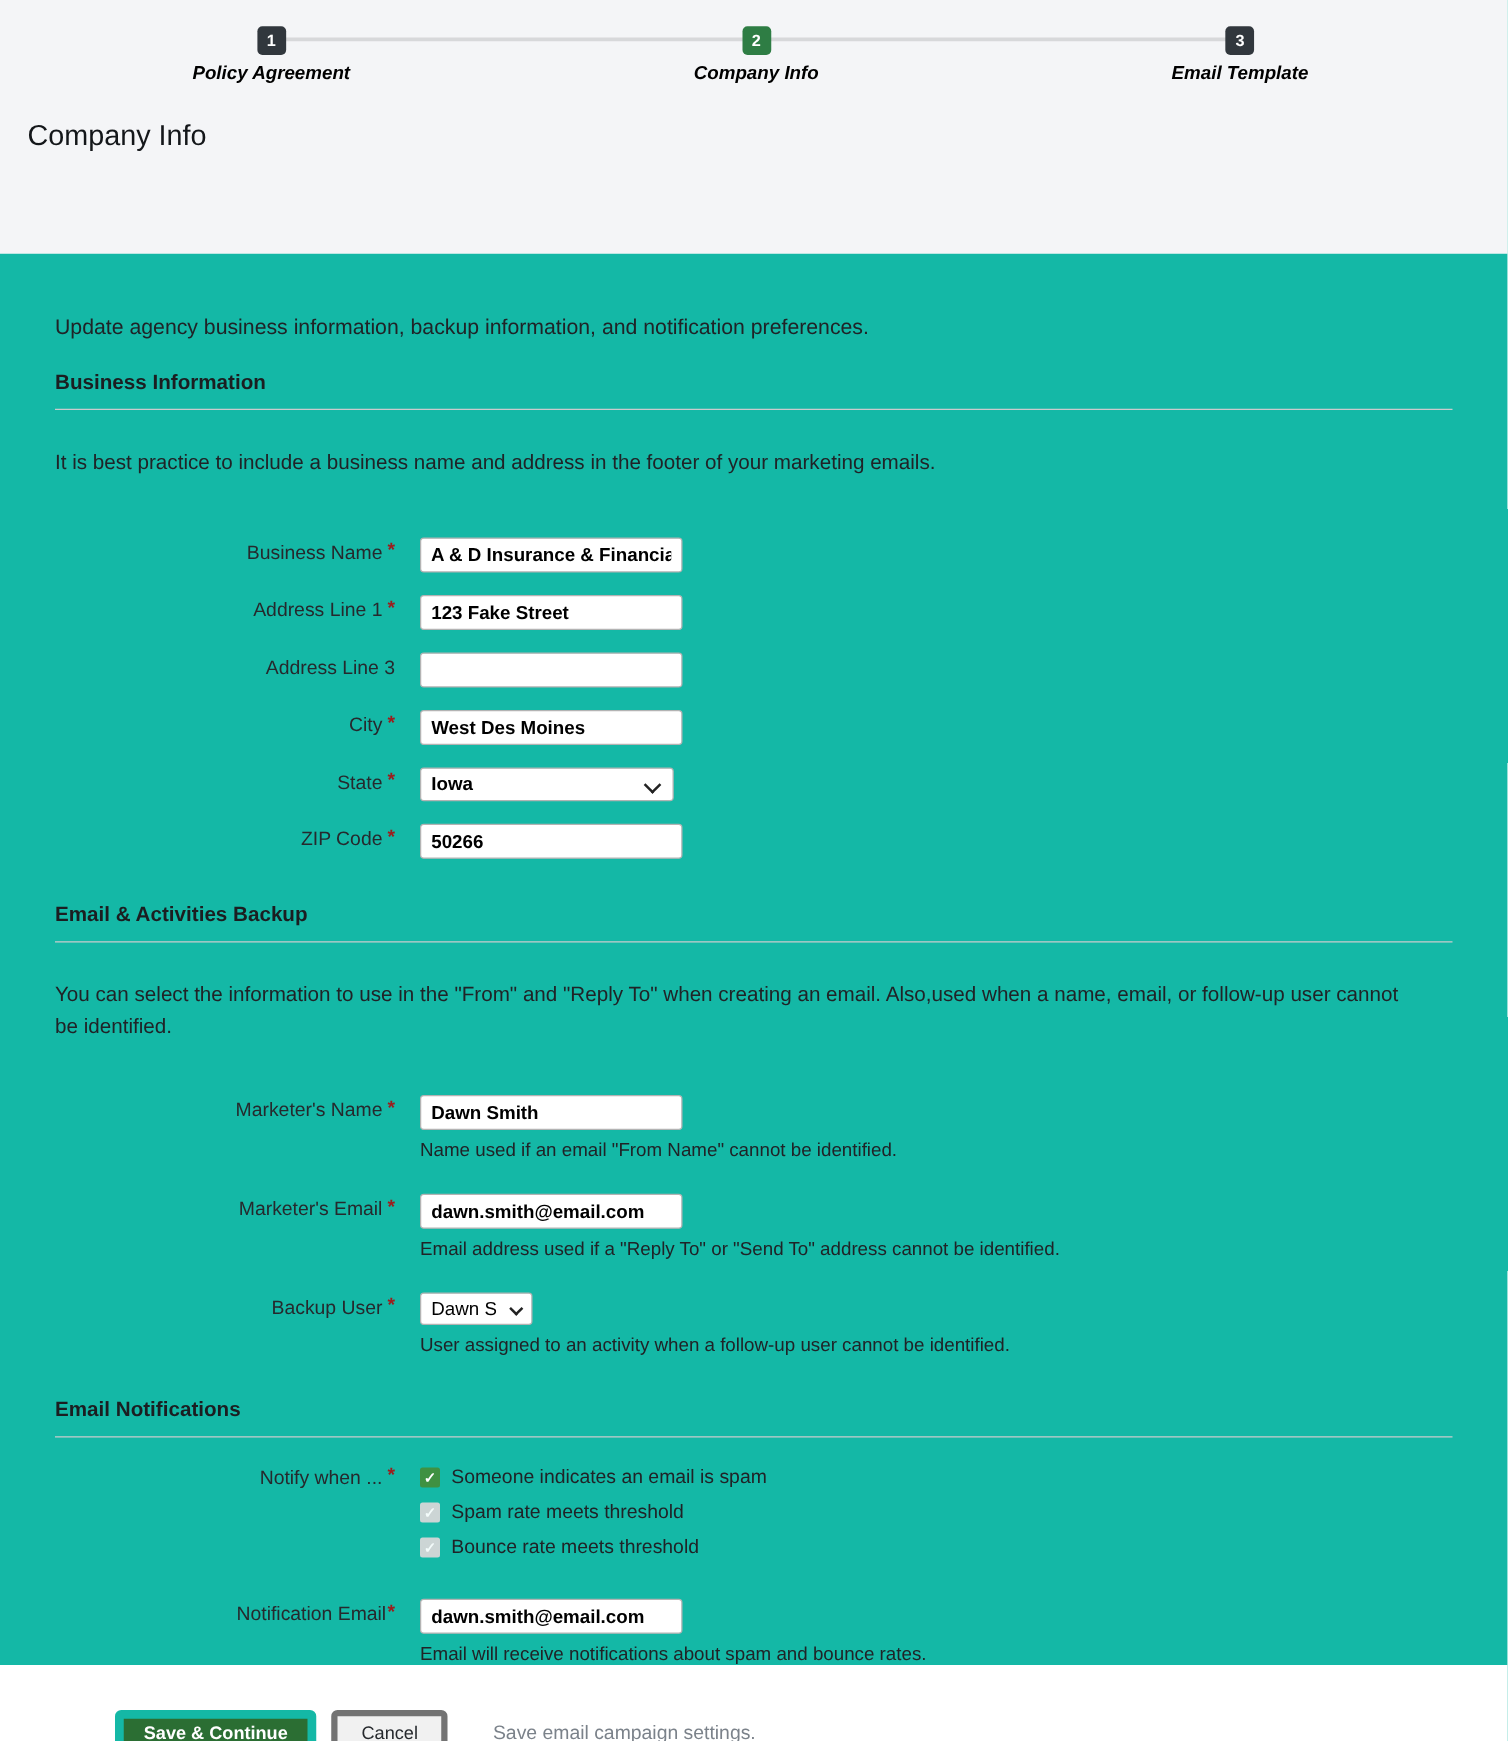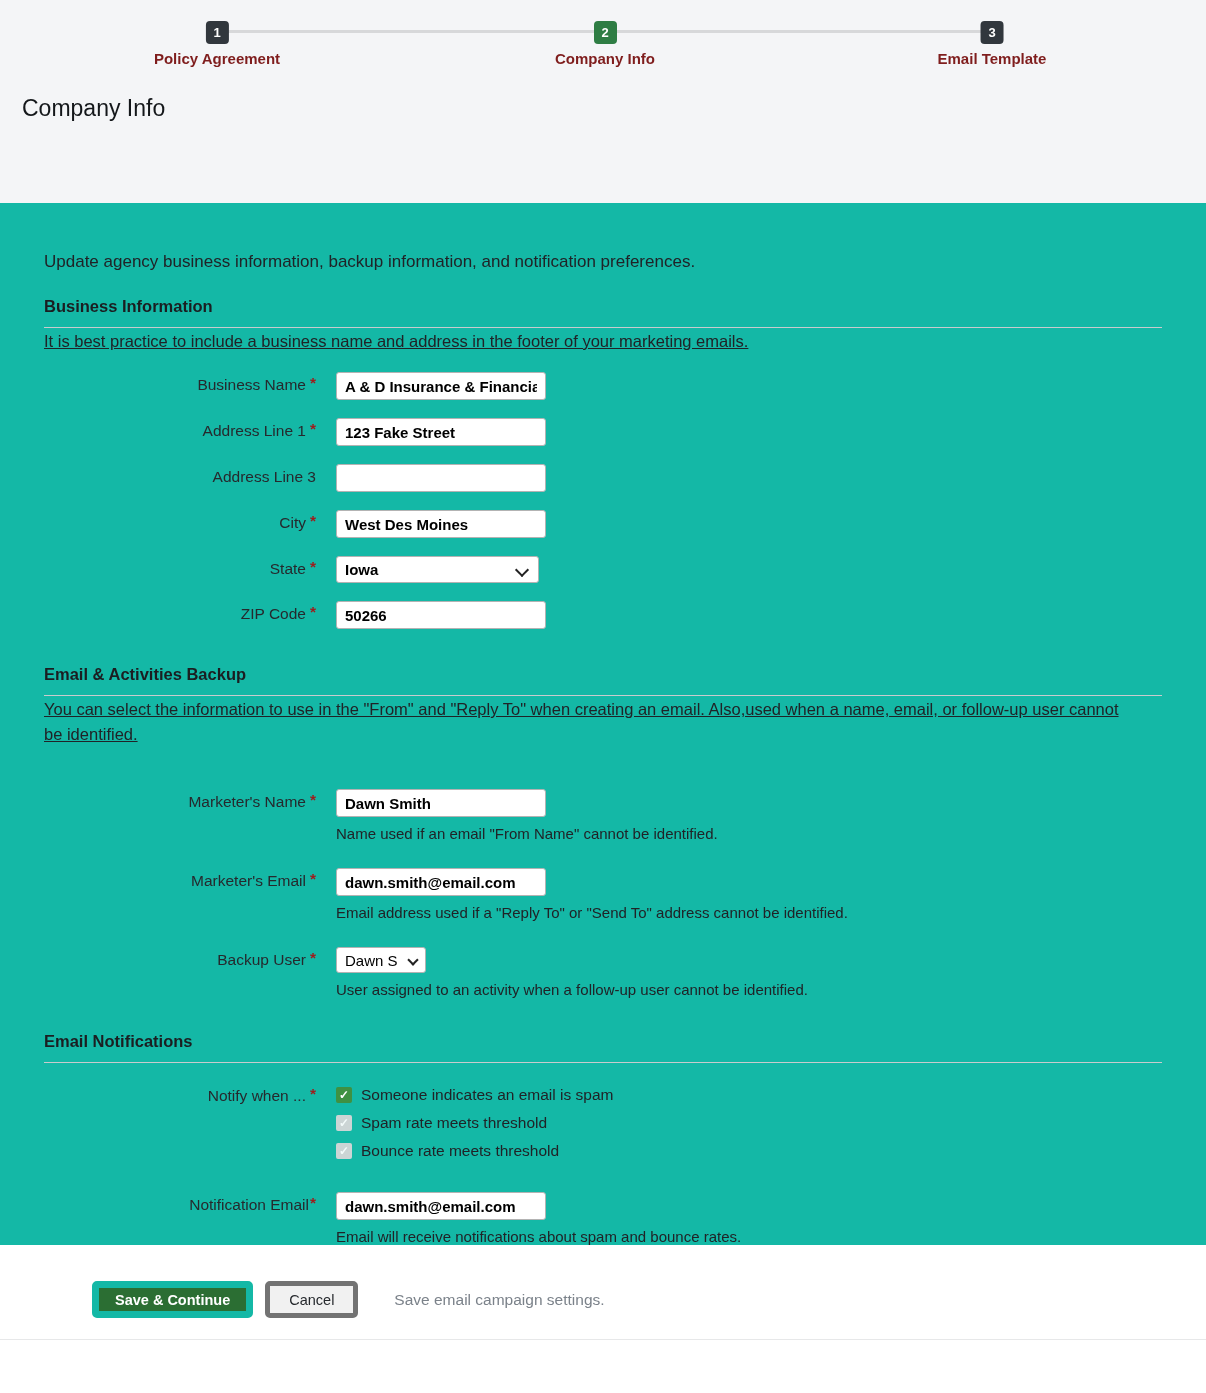--- a/index.html
+++ b/index.html
@@ -20,32 +20,32 @@
   }
   .step { position: absolute; top: 21px; transform: translateX(-50%); text-align: center; }
   .step-1 { left: 217px; } .step-2 { left: 605px; } .step-3 { left: 992px; }
   .step-badge {
     width: 23px; height: 23px; margin: 0 auto; border-radius: 4px;
     background: #31373d; color: #ffffff; font-weight: 700; font-size: 13px;
     line-height: 23px; text-align: center; position: relative; z-index: 2;
   }
   .step.active .step-badge { background: #2e7d44; }
   .step-label {
-    margin-top: 6px; font-size: 15px; font-weight: 700; color: #7f1d1d; white-space: nowrap;
+    margin-top: 6px; font-size: 15px; font-weight: 700; color: #000000; white-space: nowrap; font-style: italic;
   }
   .page-title { margin: 6px 0 0 22px; font-size: 23px; font-weight: 400; color: #14171a; }
 
   
   .content { padding: 0 44px; background: #14b8a6; }
   .intro { padding-top: 49px; font-size: 17px; color: #202327; }
   .section-heading { margin-top: 25px; font-size: 16.5px; font-weight: 700; color: #1b1e21; }
   .rule { border: none; border-top: 1px solid #c9cbcd; margin-top: 11px; }
-  .section-desc { margin-top: 1px; font-size: 16.5px; line-height: 25px; color: #202327; text-decoration: underline; }
-
-  .form { margin-top: 18px; }
+  .section-desc { margin-top: 30px; font-size: 16.5px; line-height: 25px; color: #202327; }
+
+  .form { margin-top: 47px; }
   .form-row { display: flex; align-items: flex-start; margin-bottom: 18px; }
   .form-label {
     width: 272px; text-align: right; font-size: 15.5px; color: #26292d;
     padding-top: 4px; flex: none;
   }
   .req { color: #9e1c1c; font-weight: 700; margin-left: 4px; position: relative; top: -2px; }
   .req.tight { margin-left: 1px; }
   .form-field { margin-left: 20px; }
   .text-input {
     width: 210px; height: 28px; border: 1px solid #b3b3b3; border-radius: 3px;

